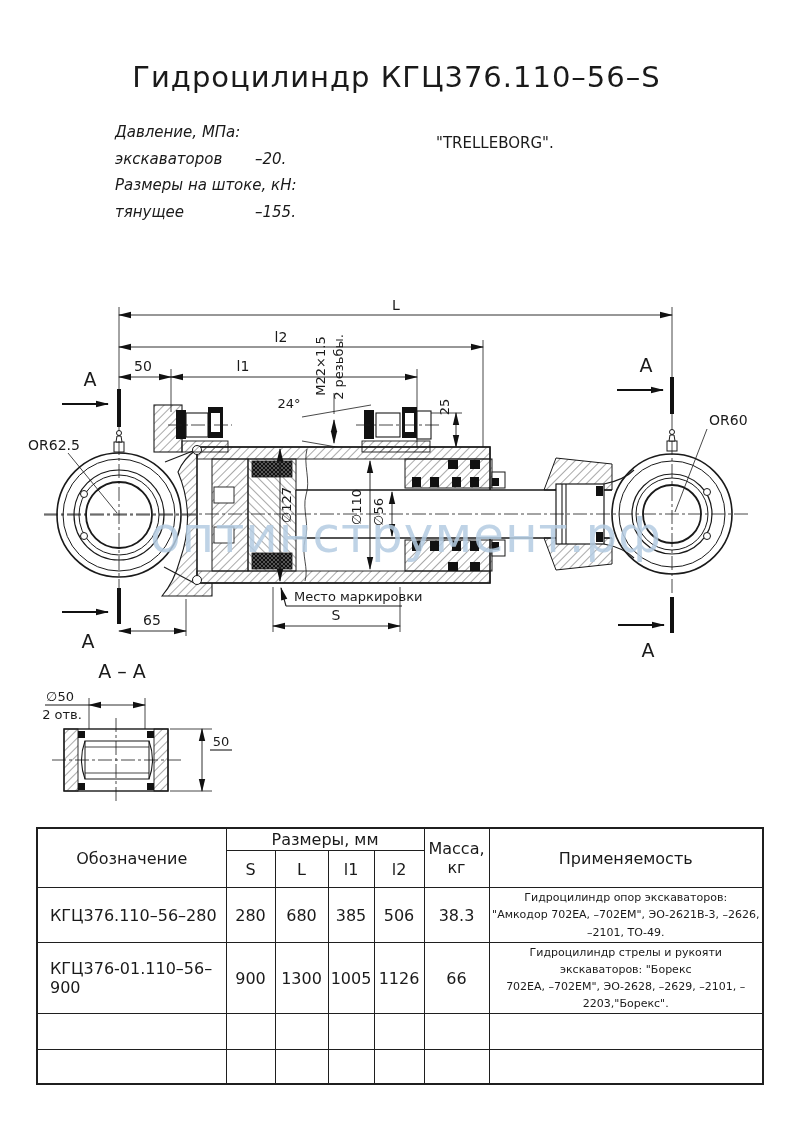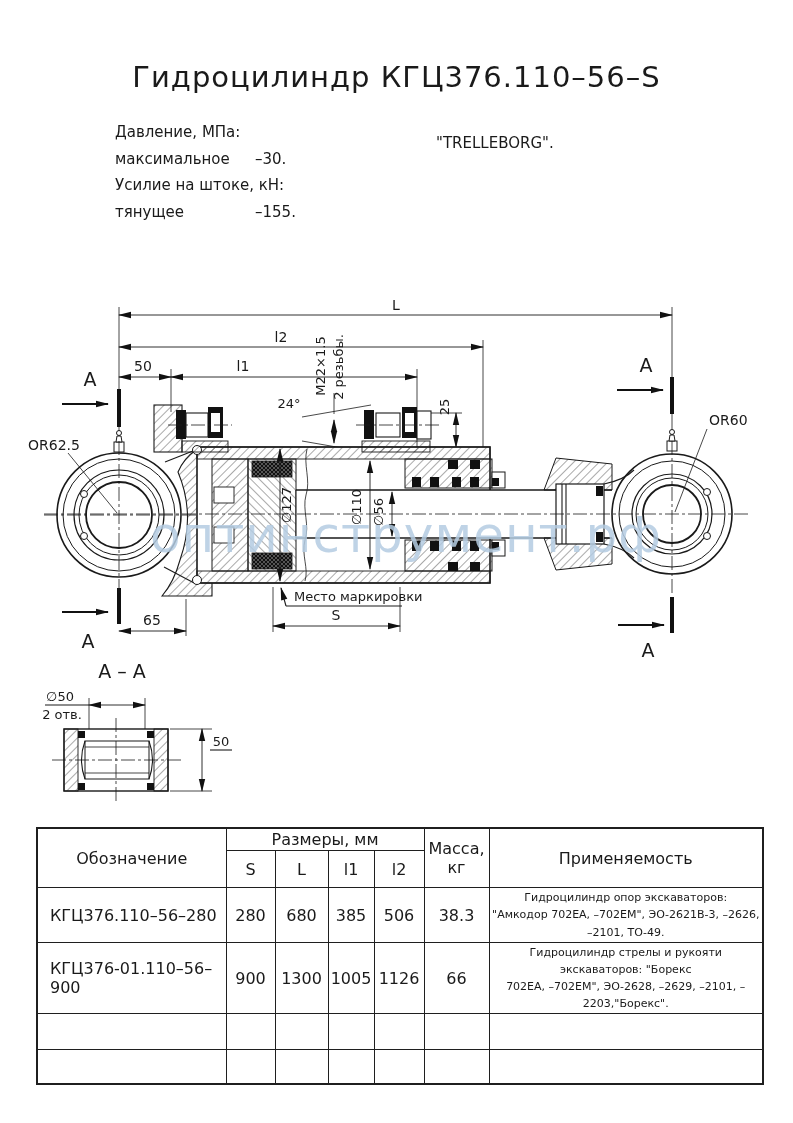--- a/index.html
+++ b/index.html
@@ -6,21 +6,21 @@
   body{
     width:793px;height:1123px;position:relative;background:#fff;
     font-family:"DejaVu Sans","Liberation Sans",sans-serif;color:#1a1a1a;
     overflow:hidden;
   }
   .abs{position:absolute;}
   .page-title{
     top:60px;left:0;width:793px;text-align:center;
     font-size:29px;letter-spacing:1px;font-weight:400;
   }
-  .spec-block{top:123px;left:115px;width:280px;font-size:15px;}
+  .spec-block{top:123px;left:115px;width:280px;font-size:15px;font-style:italic;}
   .spec-line{position:relative;height:26.5px;}
   .spec-val{position:absolute;left:140px;top:0;}
   .seal-block{top:123px;left:430px;width:330px;font-size:15px;}
   .seal-line2{margin-top:11px;padding-left:6px;}
 
   
   svg.draw{position:absolute;left:0;top:0;}
   .ln{stroke:#1a1a1a;stroke-width:1.1;fill:none;}
   .ln2{stroke:#1a1a1a;stroke-width:1.6;fill:none;}
   .ext{stroke:#1a1a1a;stroke-width:0.8;fill:none;}
@@ -41,24 +41,24 @@
   .td-app{font-size:11px !important;line-height:1.55;}
 </style>
 </head>
 <body>
 
 <div class="abs page-title">Гидроцилиндр КГЦ376.110–56–S</div>
 
 <div class="abs spec-block">
   <div class="spec-line"><span>Давление, МПа:</span></div>
   <div class="spec-line">
-    <span>максимальное</span>
-    <span class="spec-val">–30.</span>
+    <span>экскаваторов</span>
+    <span class="spec-val">–20.</span>
   </div>
-  <div class="spec-line"><span>Усилие на штоке, кН:</span></div>
+  <div class="spec-line"><span>Размеры на штоке, кН:</span></div>
   <div class="spec-line">
     <span>тянущее</span>
     <span class="spec-val">–155.</span>
   </div>
 </div>
 
 <div class="abs seal-block">
   <div class="seal-line2">"TRELLEBORG".</div>
 </div>
 

